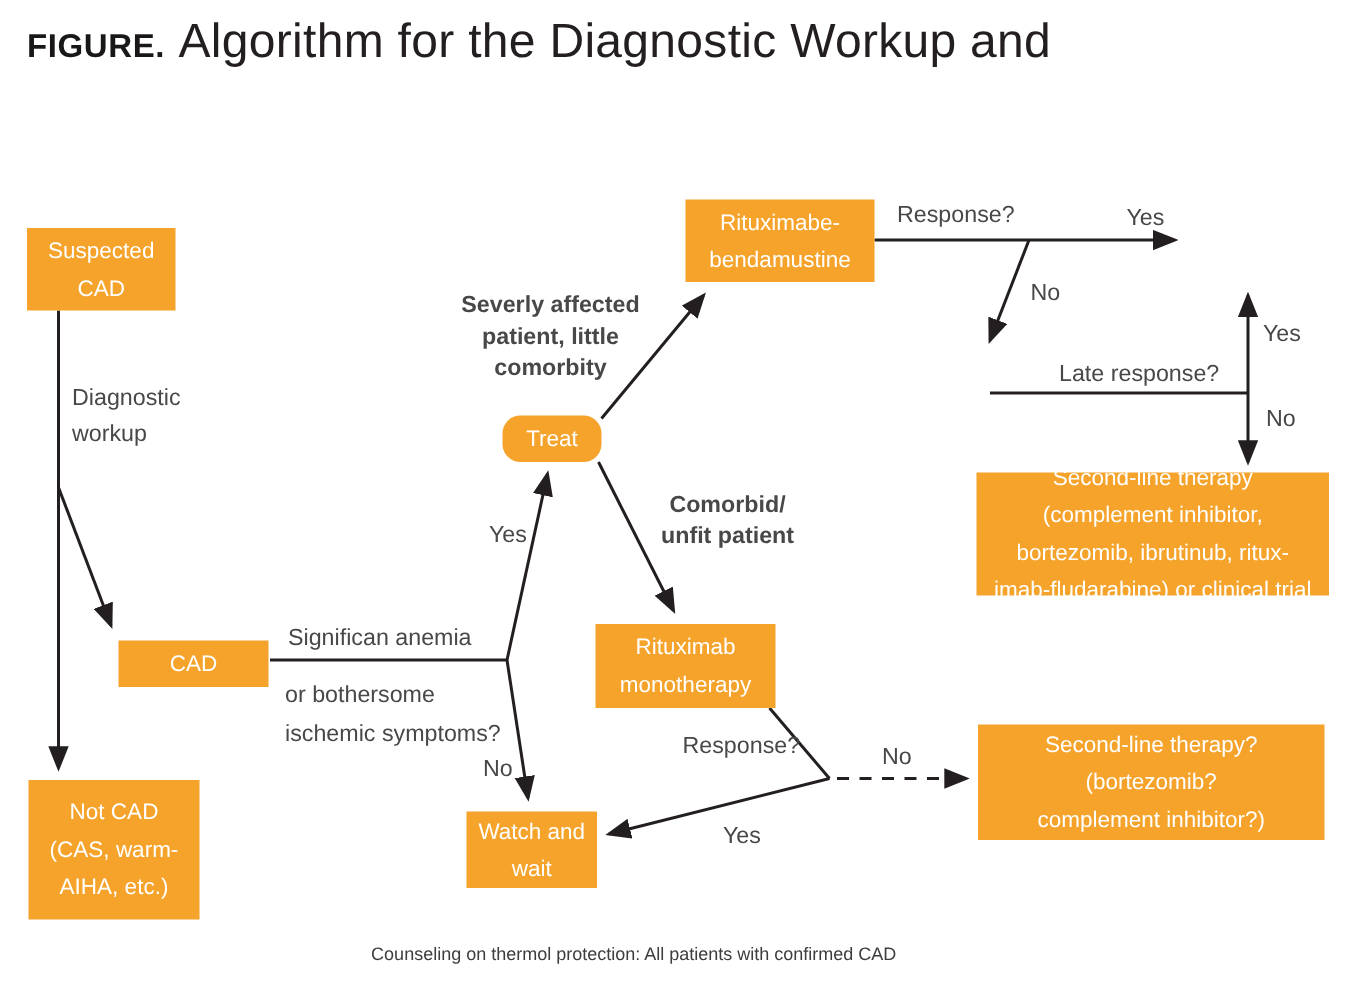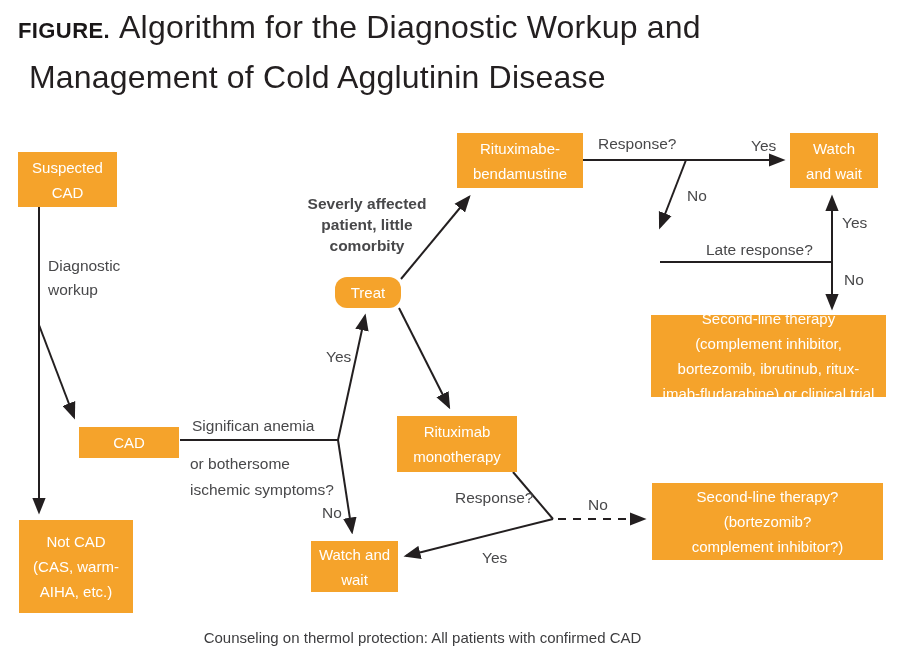--- a/index.html
+++ b/index.html
@@ -13,21 +13,21 @@
   .node { position:absolute; background:var(--orange); color:#fff;
           display:flex; align-items:center; justify-content:center; text-align:center;
           white-space:pre-line; font-size:15px; line-height:25px; font-weight:300; }
   .lbl { position:absolute; color:var(--lbl); font-size:15.5px; line-height:26px;
          white-space:pre-line; font-weight:300; }
   .lbl.center { text-align:center;font-weight:bold; }
   .lbl.lh21 { line-height:21px; }
   svg.wires { position:absolute; left:0; top:0; }
   .wire { stroke:var(--line); stroke-width:2; fill:none; }
   .footer { position:absolute; left:0; top:629px; width:845px; text-align:center;
-            color:#3d3d3f; font-size:15px; }
+            color:#3d3d3f; font-size:12px; }
 </style>
 </head>
 <body>
 
 <div class="stage">
 
   <svg class="wires" width="900" height="671" viewBox="0 0 900 671" aria-hidden="true">
     <defs>
       <marker id="ah" viewBox="0 0 10 8" refX="8.5" refY="4" markerWidth="8.5" markerHeight="7" orient="auto-start-reverse">
         <path d="M0,0 L10,4 L0,8 Z" fill="#231F20"></path>
@@ -44,34 +44,31 @@
     <path class="wire" d="M686,160 L660,227" marker-end="url(#ah)"></path>
     <path class="wire" d="M660,262 L832,262"></path>
     <path class="wire" d="M832,197 L832,308" marker-start="url(#ah)" marker-end="url(#ah)"></path>
     <path class="wire" d="M513,472 L553,519"></path>
     <path class="wire" d="M553,519 L406,556" marker-end="url(#ah)"></path>
     <path class="wire" d="M558,519 L644,519" stroke-dasharray="8 7" marker-end="url(#ah)"></path>
   </svg>
 
   <div class="title">
     <span class="title-prefix">FIGURE.</span><span>Algorithm for the Diagnostic Workup and</span><br>
-    <span class="title-l2">Management of Cold Agglutinin Disease</span>
   </div>
 
   <div class="node" style="left:18px;  top:152px; width:99px;  height:55px;">Suspected
 CAD</div>
   <div class="node" style="left:79px;  top:427px; width:100px; height:31px;">CAD</div>
   <div class="node" style="left:19px;  top:520px; width:114px; height:93px;">Not CAD
 (CAS, warm-
 AIHA, etc.)</div>
   <div class="node" style="left:335px; top:277px; width:66px;  height:31px;border-radius:12px;">Treat</div>
   <div class="node" style="left:457px; top:133px; width:126px; height:55px;">Rituximabe-
 bendamustine</div>
-  <div class="node" style="left:790px; top:133px; width:88px;  height:55px;">Watch
-and wait</div>
   <div class="node" style="left:651px; top:315px; width:235px; height:82px;">Second-line therapy
 (complement inhibitor,
 bortezomib, ibrutinub, ritux-
 imab-fludarabine) or clinical trial</div>
   <div class="node" style="left:397px; top:416px; width:120px; height:56px;">Rituximab
 monotherapy</div>
   <div class="node" style="left:652px; top:483px; width:231px; height:77px;">Second-line therapy?
 (bortezomib?
 complement inhibitor?)</div>
   <div class="node" style="left:311px; top:541px; width:87px;  height:51px;">Watch and
@@ -86,19 +83,21 @@
   <div class="lbl" style="left:751px; top:133px;">Yes</div>
   <div class="lbl" style="left:687px; top:183px;">No</div>
   <div class="lbl" style="left:706px; top:237px;">Late response?</div>
   <div class="lbl" style="left:842px; top:210px;">Yes</div>
   <div class="lbl" style="left:844px; top:267px;">No</div>
   <div class="lbl" style="left:192px; top:413px;">Significan anemia</div>
   <div class="lbl" style="left:190px; top:451px;">or bothersome
 ischemic symptoms?</div>
   <div class="lbl" style="left:326px; top:344px;">Yes</div>
   <div class="lbl" style="left:322px; top:500px;">No</div>
+  <div class="lbl center lh21" style="left:438px; top:326px; width:94px;">Comorbid/
+unfit patient</div>
   <div class="lbl" style="left:455px; top:485px;">Response?</div>
   <div class="lbl" style="left:588px; top:492px;">No</div>
   <div class="lbl" style="left:482px; top:545px;">Yes</div>
 
   <div class="footer">Counseling on thermol protection: All patients with confirmed CAD</div>
 
 </div>
 
 </body></html>

